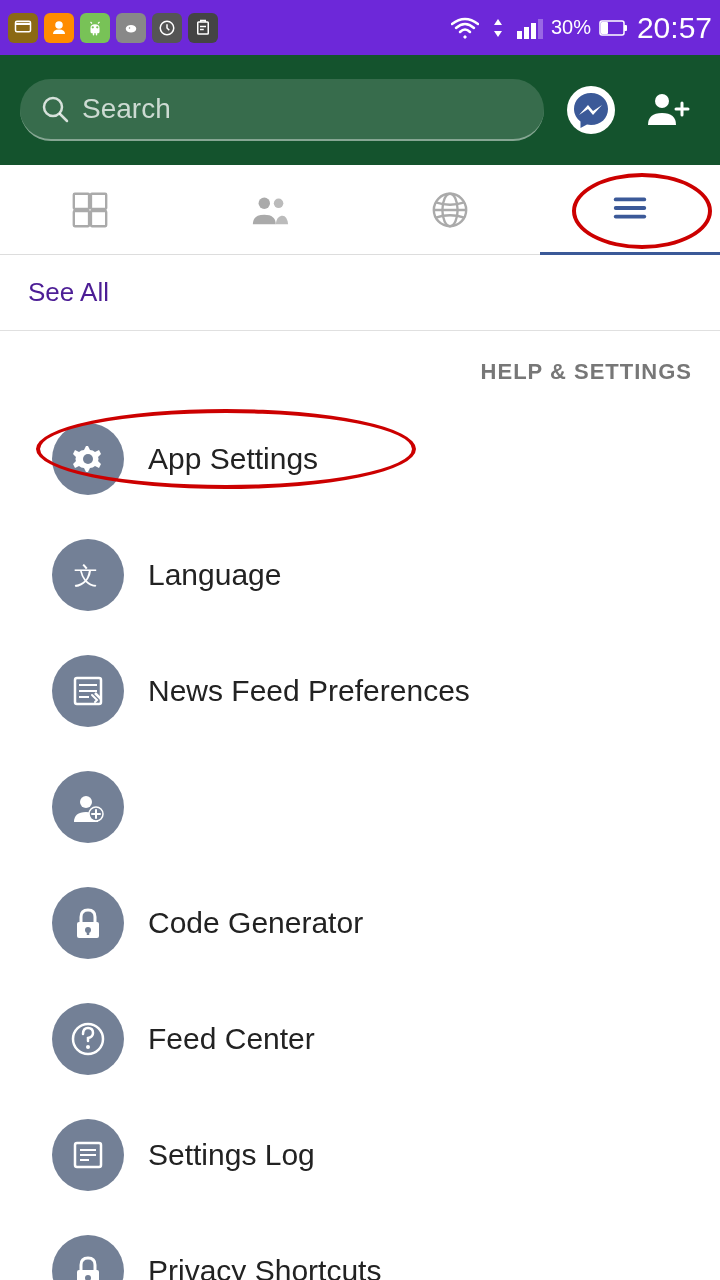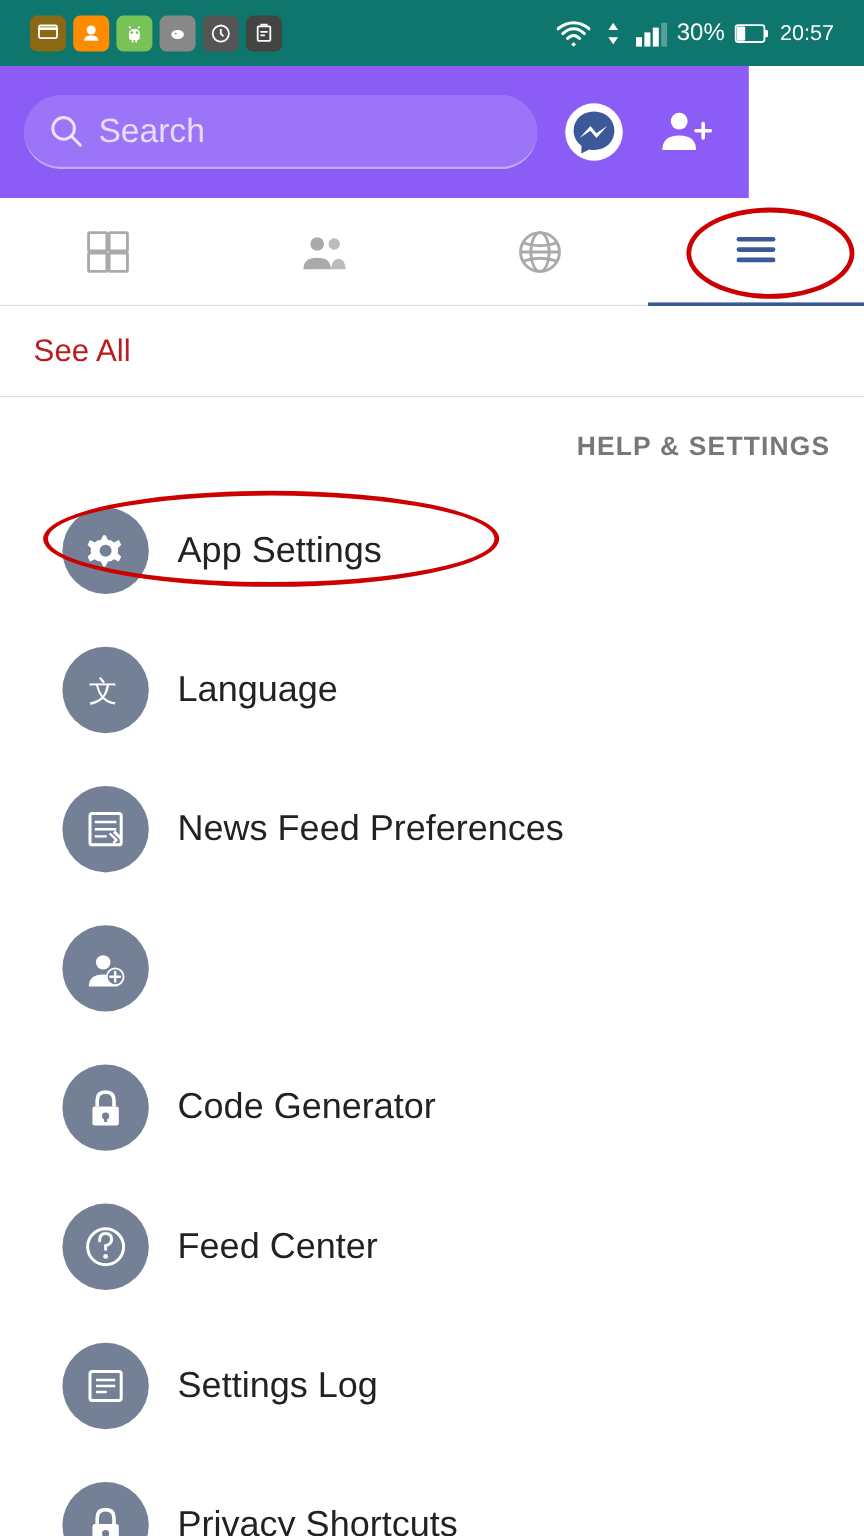--- a/index.html
+++ b/index.html
@@ -10,25 +10,25 @@
       min-height: 1280px;
       font-family: 'Helvetica Neue', Arial, sans-serif;
       background: #fff;
       overflow-x: hidden;
     }
 
     
     .status-bar {
       width: 720px;
       height: 55px;
-      background: #0f766e;
+      background: #6d28d9;
       display: flex;
       align-items: center;
       justify-content: space-between;
-      padding: 0 25px;
+      padding: 0 8px;
     }
     .status-bar-left {
       display: flex;
       align-items: center;
       gap: 6px;
     }
     .status-bar-right {
       display: flex;
       align-items: center;
       gap: 8px;
@@ -49,23 +49,23 @@
     }
     .app-icon-browser { background: #8B6914; }
     .app-icon-orange { background: #FF8C00; }
     .app-icon-android { background: #78C257; }
     .app-icon-gray { background: #888; }
     .app-icon-clock { background: #555; }
     .app-icon-clipboard { background: #444; }
 
     
     .fb-header {
-      width: 624px;
+      width: 720px;
       height: 110px;
-      background: #8b5cf6;
+      background: #14532d;
       display: flex;
       align-items: center;
       padding: 0 20px;
       gap: 16px;
     }
     .search-bar {
       flex: 1;
       height: 62px;
       background: rgba(255,255,255,0.15);
       border-radius: 31px;
@@ -129,21 +129,21 @@
       height: 76px;
       border: 4px solid #cc0000;
       border-radius: 50%;
       pointer-events: none;
     }
 
     
     .see-all-row {
       padding: 22px 28px;
       font-size: 26px;
-      color: #b91c1c;
+      color: #4c1d95;
       font-weight: 400;
       cursor: pointer;
     }
 
     .divider {
       height: 1px;
       background: #e0e0e0;
       margin: 0 0;
     }
 
@@ -195,21 +195,21 @@
     .red-circle-settings {
       position: absolute;
       left: 12px;
       top: 8px;
       width: 380px;
       height: 80px;
       border: 4px solid #cc0000;
       border-radius: 50%;
       pointer-events: none;
     }
-    .time-text { font-size: 18px; color: white; font-weight: 500; }
+    .time-text { font-size: 30px; color: white; font-weight: 500; }
   </style>
 </head>
 <body>
 
 <div class="status-bar">
   <div class="status-bar-left">
 
     <div class="app-icon app-icon-browser">
       <svg width="18" height="18" viewBox="0 0 24 24" fill="white">
           <rect x="2" y="3" width="20" height="14" rx="2" fill="none" stroke="white" stroke-width="2"></rect>

